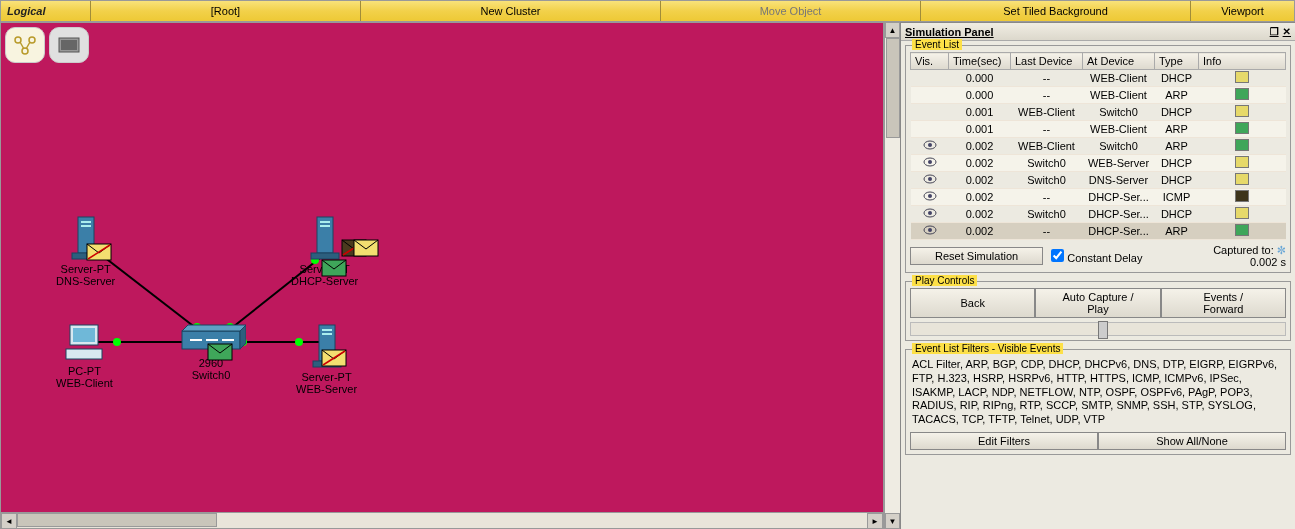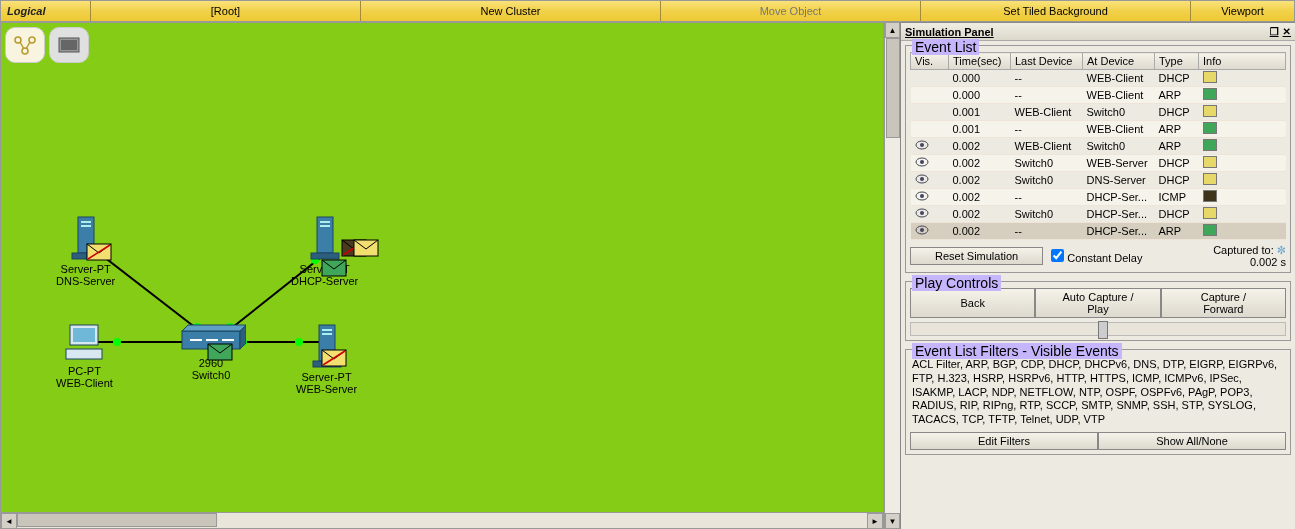--- a/index.html
+++ b/index.html
@@ -18,21 +18,21 @@
   padding:0 4px;
 }
 .tb-logical { width:90px; font-size:11px; font-style: italic; font-weight:bold; justify-content:flex-start; padding-left:6px; color:#222; }
 .tb-root { width:270px; }
 .tb-newcluster { width:300px; }
 .tb-move { width:260px; color:#777; }
 .tb-bg { width:270px; }
 .tb-viewport { flex:1; border-right:none; }
 
 .main-row { flex:1; display:flex; }
-.canvas-wrap { flex:1; position:relative; background:#84cc16; border:1px solid #999; }
+.canvas-wrap { flex:1; position:relative; background:#be185d; border:1px solid #999; }
 .canvas-icons { position:absolute; top:2px; left:2px; display:flex; }
 .canvas-icon { width:40px; height:36px; border:1px solid #ccc; border-radius:10px; margin:2px; background:#f8f4e0; display:flex; align-items:center; justify-content:center; }
 .canvas-icon2 { background:#e0e0e0; }
 
 .node { position:absolute; text-align:center; font-size:11px; color:#000; }
 .node-label { margin-top:2px; line-height:1.1; }
 .server-svg, .pc-svg, .switch-svg { display:block; margin:0 auto; }
 
 .link-dot { position:absolute; width:8px; height:8px; background:#0f0; border-radius:50%; }
 
@@ -40,25 +40,25 @@
 .scroll-btn { height:16px; background:#d4d0c8; border:1px solid #999; display:flex;align-items:center;justify-content:center;font-size:8px;}
 .scroll-track { flex:1; background:#efece3; }
 .scroll-thumb { width:14px; height:100px; background:#c9c5ba; border:1px solid #999; margin:0 auto; }
 
 .sim-panel { width:395px; background:#eceae1; border-left:1px solid #888; display:flex; flex-direction:column; border-top:1px solid #888;}
 .sim-title { height:18px; background:linear-gradient(#f0ede3,#dcd8cc); border-bottom:1px solid #aaa; display:flex;align-items:center;padding:4px 4px;font-weight:bold;font-size:11px;text-decoration:underline; }
 .sim-title .right { margin-left:auto; display:flex; gap:4px; }
 .sim-title .winicon { font-size:10px; cursor:default; }
 
 .group { border:1px solid #999; margin:4px; padding:6px 4px 4px 4px; position:relative; background:#eceae1;}
-.group-title { position:absolute; top:-7px; left:6px; background:#c4b5fd; padding:0 3px; font-size:14px; }
+.group-title { position:absolute; top:-7px; left:6px; background:#fde047; padding:0 3px; font-size:10px; }
 
 .event-table { width:100%; border-collapse:collapse; table-layout:fixed; }
 .event-table th { background:linear-gradient(#f5f2e9,#ddd9ce); border:1px solid #aaa; font-weight:normal; text-align:left; padding:2px 4px; font-size:11px;}
-.event-table td { border-bottom:1px solid #eee5d8; padding:1px 4px; font-size:11px; white-space:nowrap; overflow:hidden; }
+.event-table td { border-bottom:1px solid #eee5d8; padding:1px 4px; font-size:11px; white-space:nowrap; overflow:hidden;text-align:center; }
 .event-table tr:nth-child(even) td { background:#f5f3ea; }
 .color-swatch { display:inline-block; width:14px; height:12px; border:1px solid #777; }
 
 .reset-row { display:flex; align-items:center; gap:8px; margin-top:4px; }
 .btn { background:linear-gradient(#f5f2e9,#ddd9ce); border:1px solid #888; padding:2px 24px; font-size:11px; }
 .captured { margin-left:auto; text-align:right; font-size:11px; line-height:1.1;}
 
 .play-row { display:flex; }
 .play-row .btn { flex:1; text-align:center; }
 
@@ -375,21 +375,21 @@
           <span>0.002 s</span>
         </div>
       </div>
     </div>
 
     <div class="group">
       <div class="group-title">Play Controls</div>
       <div class="play-row">
         <button class="btn">Back</button>
         <button class="btn">Auto Capture / Play</button>
-        <button class="btn">Capture / Forward</button>
+        <button class="btn">Events / Forward</button>
       </div>
       <div class="slider-row">
         <div class="slider-thumb"></div>
       </div>
     </div>
 
     <div class="group">
       <div class="group-title">Event List Filters - Visible Events</div>
       <div class="filter-text">ACL Filter, ARP, BGP, CDP, DHCP, DHCPv6, DNS, DTP, EIGRP, EIGRPv6, FTP, H.323, HSRP, HSRPv6, HTTP, HTTPS, ICMP, ICMPv6, IPSec, ISAKMP, LACP, NDP, NETFLOW, NTP, OSPF, OSPFv6, PAgP, POP3, RADIUS, RIP, RIPng, RTP, SCCP, SMTP, SNMP, SSH, STP, SYSLOG, TACACS, TCP, TFTP, Telnet, UDP, VTP</div>
       <div class="filter-btns">

